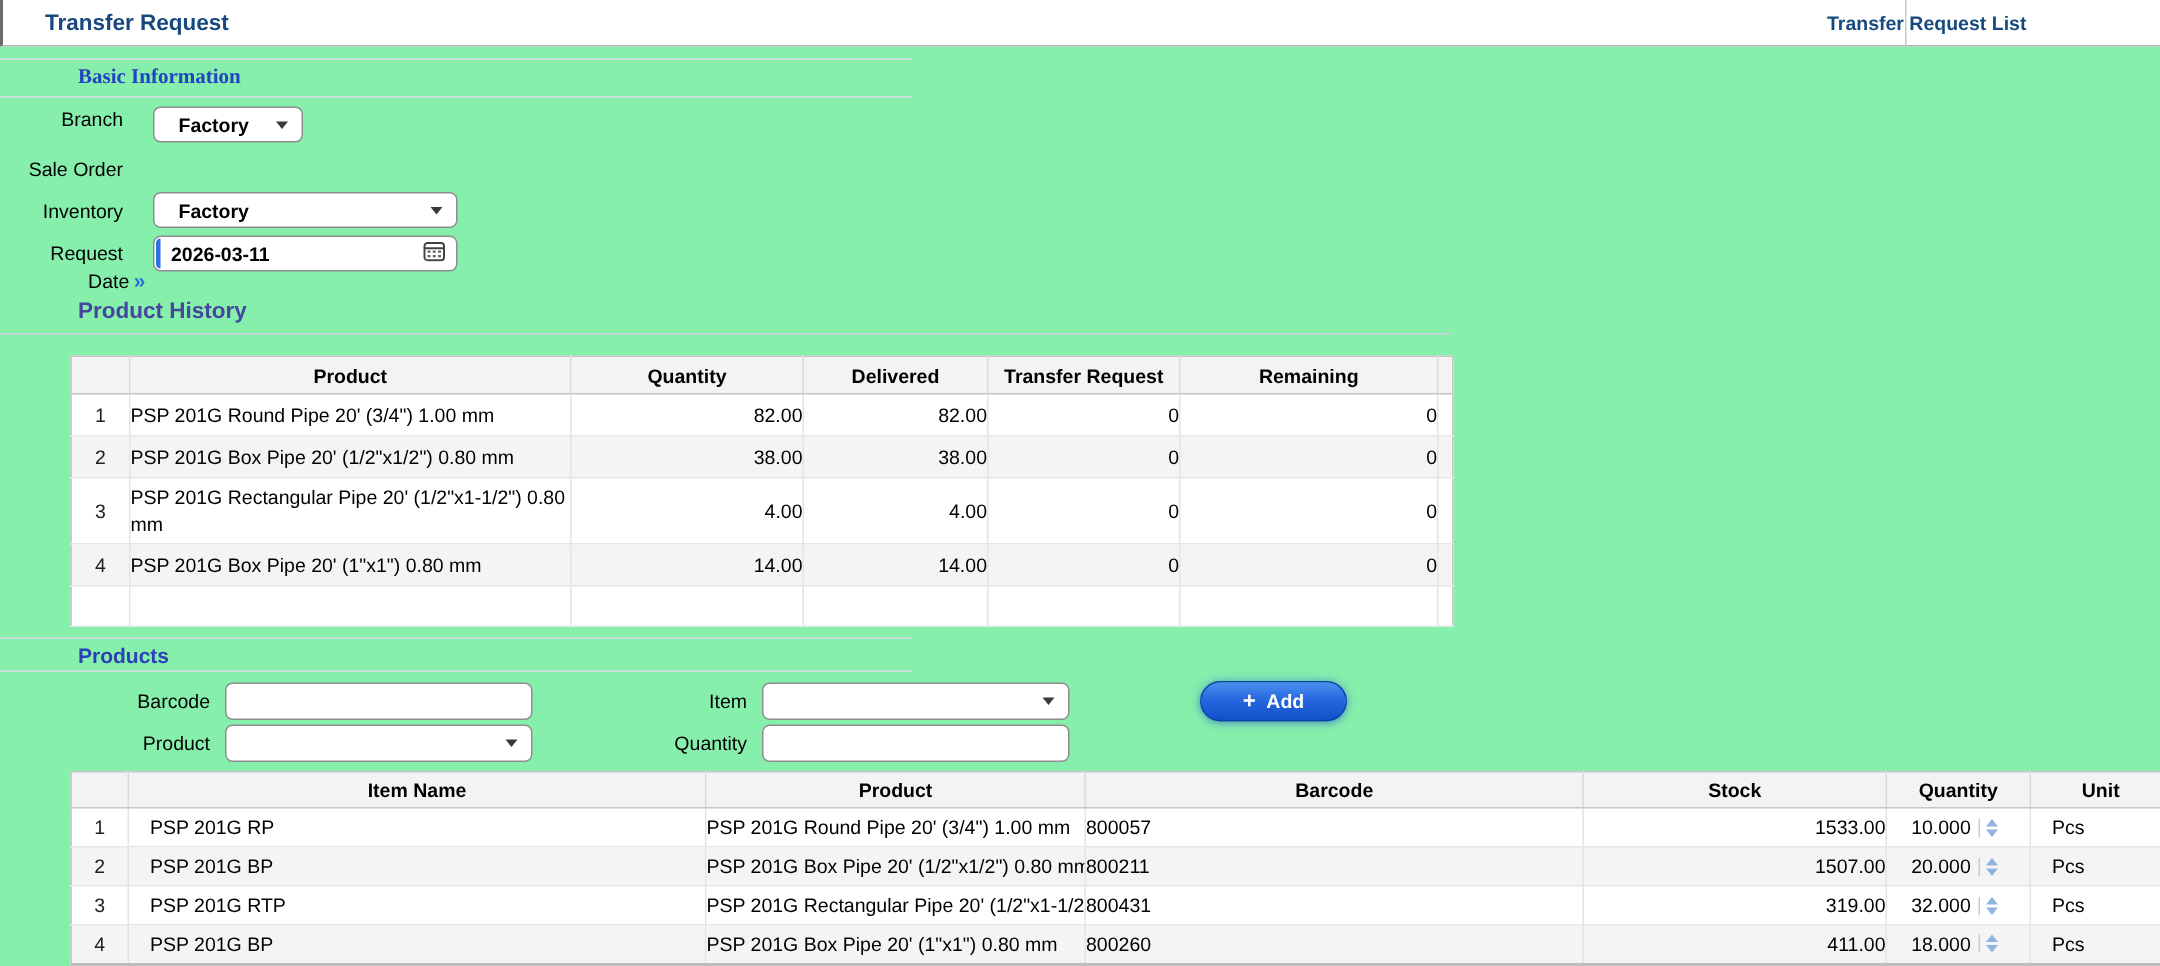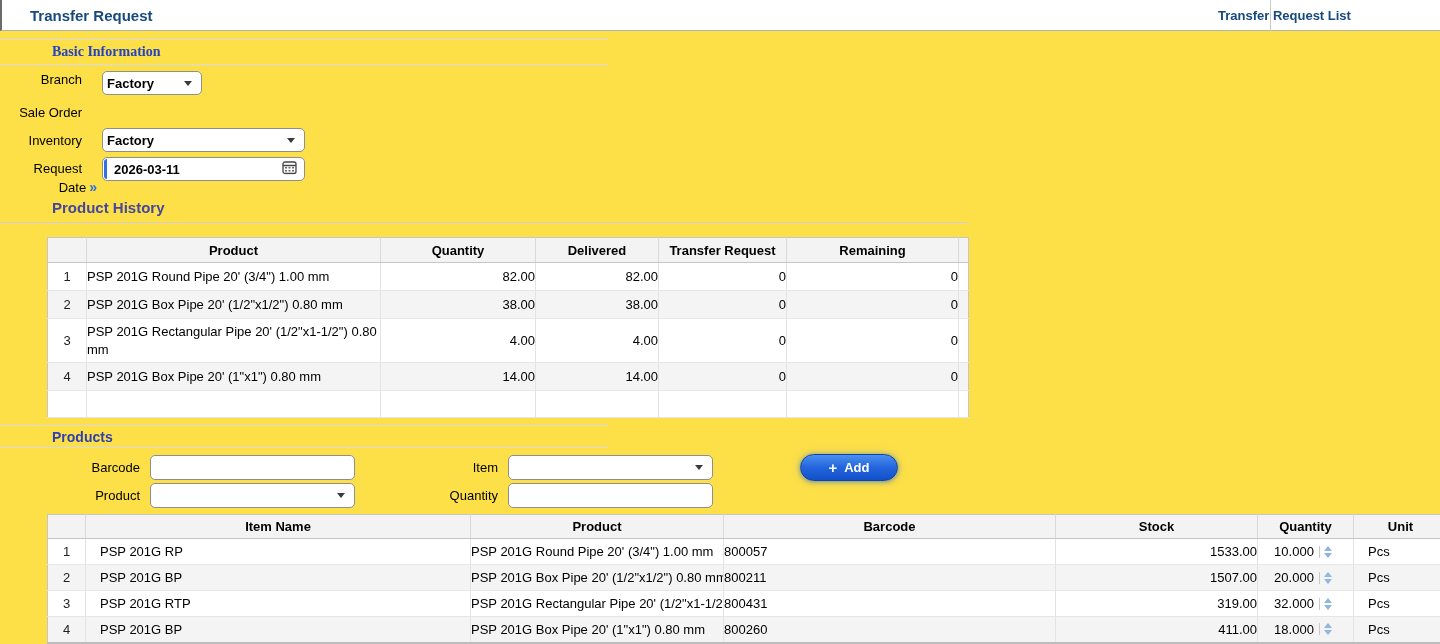--- a/index.html
+++ b/index.html
@@ -1,18 +1,18 @@
 <!DOCTYPE html>
 <html><head>
 <meta charset="utf-8">
 <style>
   * { margin:0; padding:0; box-sizing:border-box; }
   html,body { background:#fff; }
   body { font-family:"Liberation Sans", sans-serif; color:#000; }
-  #page { position:relative; width:1440px; height:644px; overflow:hidden; background:#fde047; }
+  #page { position:relative; width:1440px; height:644px; overflow:hidden; background:#86efac; }
 
   
   .header-bar { position:absolute; top:0; left:0; width:1440px; height:31px;
     background:#fff; border-bottom:1px solid #b3b3b3; border-left:2px solid #6b6b6b; }
   .page-title { position:absolute; left:28px; top:0; line-height:31px;
     font-size:15px; font-weight:bold; color:#17497e; }
   .header-divider { position:absolute; left:1268px; top:0; width:1px; height:31px; background:#c9c9c9; }
   .header-link { position:absolute; left:1216px; top:0; line-height:31px;
     font-size:13px; font-weight:bold; color:#17497e; cursor:pointer; }
 
@@ -26,21 +26,21 @@
   #band-products { top:425px; height:23px; }
   #band-products .band-label { font-size:14px; color:#2e3fb5; }
 
   .ph-title { position:absolute; left:52px; top:199px; font-size:15px; font-weight:bold; color:#46469e; }
   .ph-underline { position:absolute; left:0; top:222px; width:968px; height:0; border-top:1px solid #cdcde0; }
 
   
   .bi-label { position:absolute; left:0; width:82px; text-align:right; font-size:13px; color:#000; }
   .ctrl { position:absolute; background:#fff; border:1px solid #8e8e8e; border-radius:5px;
     display:flex; align-items:center; font-size:13px; font-weight:bold; }
-  .select { padding-left:4px; cursor:pointer; }
+  .select { padding-left:16px; cursor:pointer; }
   .caret { position:absolute; right:9px; width:0; height:0;
     border-left:4.5px solid transparent; border-right:4.5px solid transparent; border-top:5.5px solid #3a3a3a; }
   .text-input { position:absolute; background:#fff; border:1px solid #8e8e8e; border-radius:5px;
     font-family:"Liberation Sans",sans-serif; font-size:13px; font-weight:bold; padding:0 8px; outline:none; }
   .date-input { padding-left:11px; position:absolute; }
   .focus-bar { position:absolute; left:1px; top:1px; bottom:1px; width:3px; background:#2f72e4; border-radius:3px 0 0 3px; }
   .cal-icon { position:absolute; right:7px; top:50%; transform:translateY(-50%); }
   .chevrons { color:#2b6ce0; font-weight:bold; font-size:14px; margin-left:3px; }
 
   .form-label { position:absolute; font-size:13px; text-align:right; }

